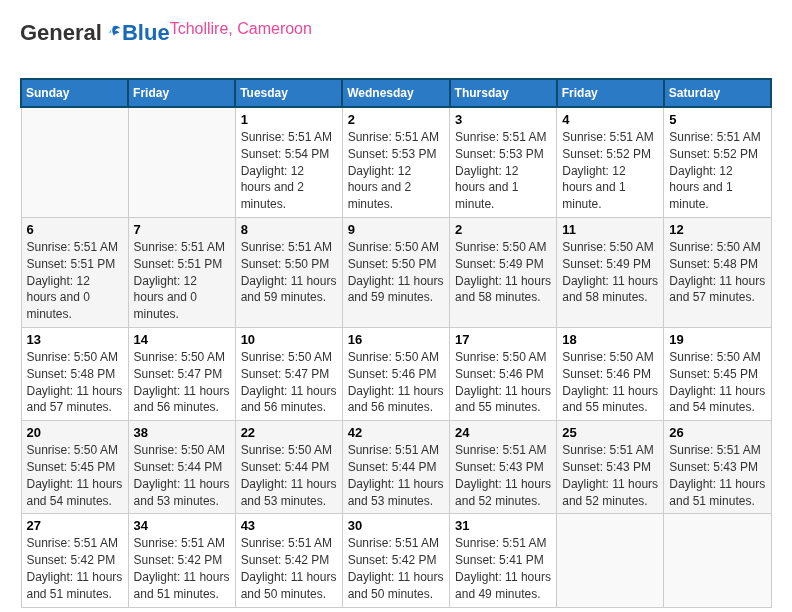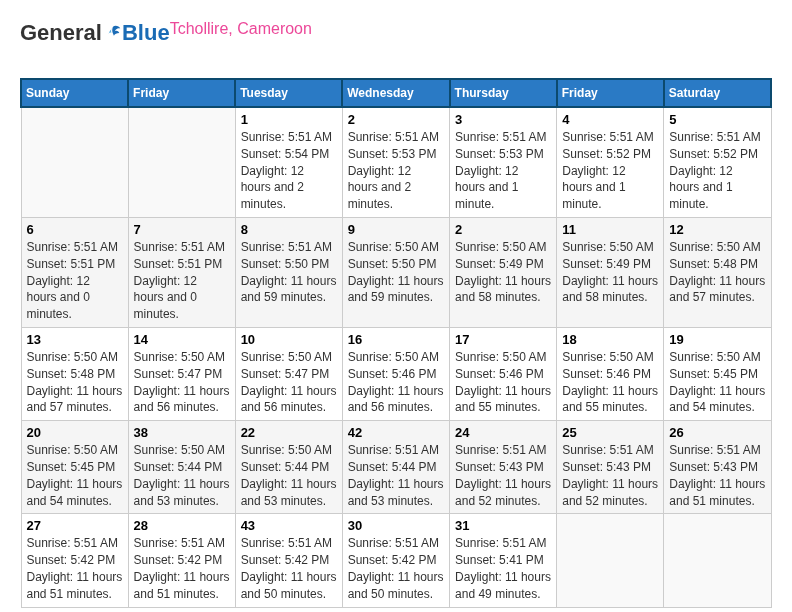--- a/index.html
+++ b/index.html
@@ -231,21 +231,21 @@
           <span class="day-number">26</span>
           <div class="day-info">Sunrise: 5:51 AM<br>Sunset: 5:43 PM<br>Daylight: 11 hours and 51 minutes.</div>
         </td>
       </tr>
       <tr>
         <td>
           <span class="day-number">27</span>
           <div class="day-info">Sunrise: 5:51 AM<br>Sunset: 5:42 PM<br>Daylight: 11 hours and 51 minutes.</div>
         </td>
         <td>
-          <span class="day-number">28</span>
+          <span class="day-number">34</span>
           <div class="day-info">Sunrise: 5:51 AM<br>Sunset: 5:42 PM<br>Daylight: 11 hours and 51 minutes.</div>
         </td>
         <td>
           <span class="day-number">43</span>
           <div class="day-info">Sunrise: 5:51 AM<br>Sunset: 5:42 PM<br>Daylight: 11 hours and 50 minutes.</div>
         </td>
         <td>
           <span class="day-number">30</span>
           <div class="day-info">Sunrise: 5:51 AM<br>Sunset: 5:42 PM<br>Daylight: 11 hours and 50 minutes.</div>
         </td>

